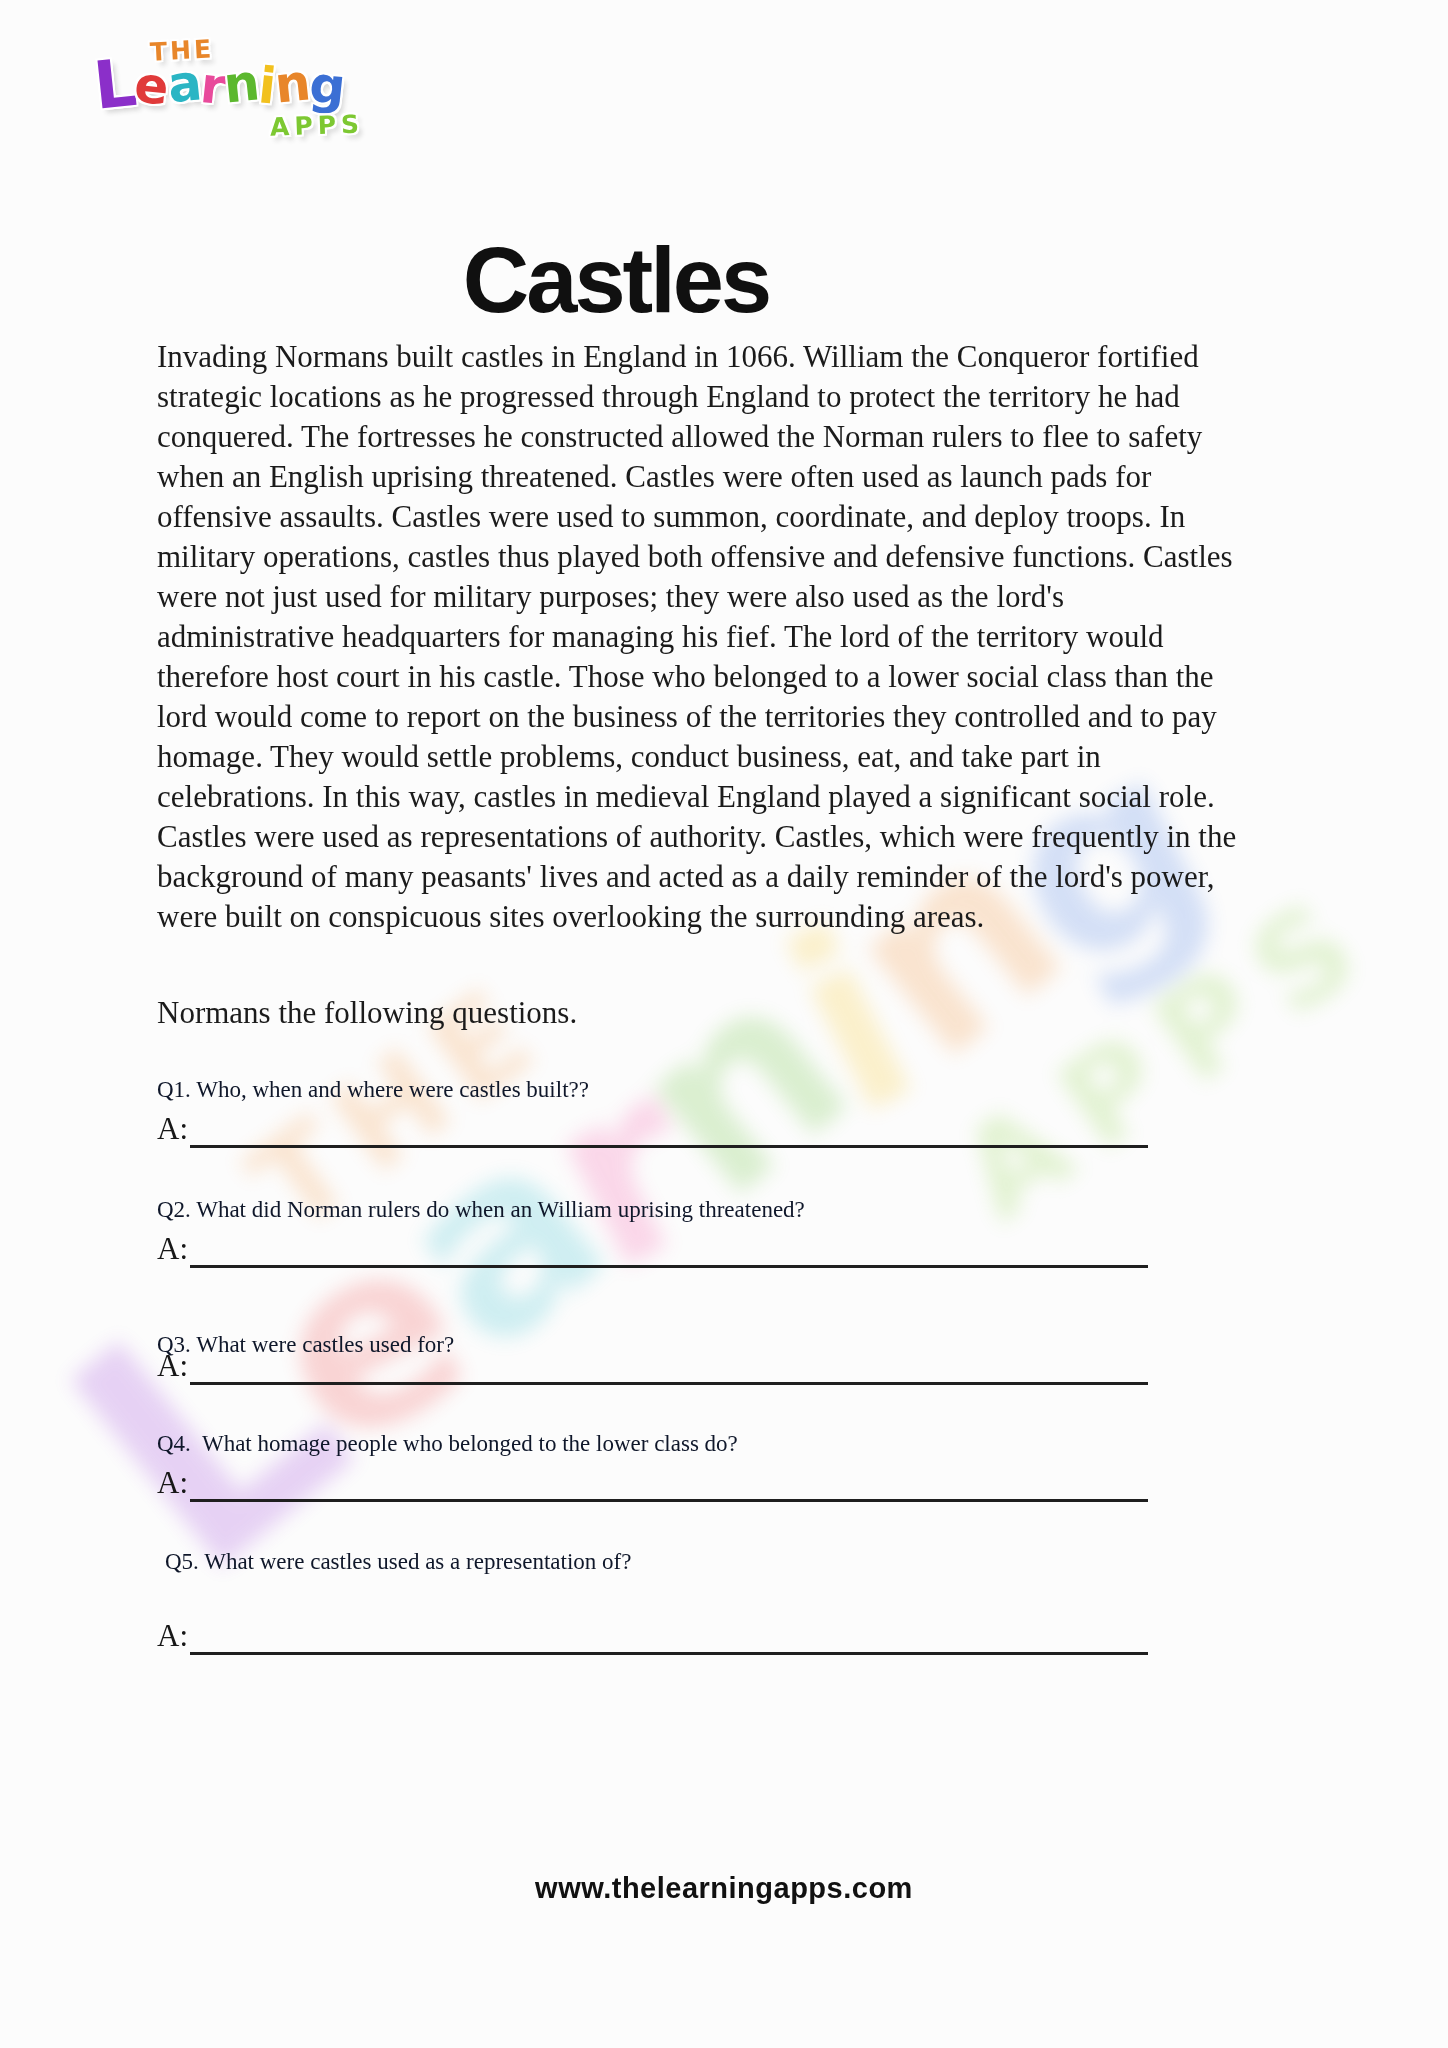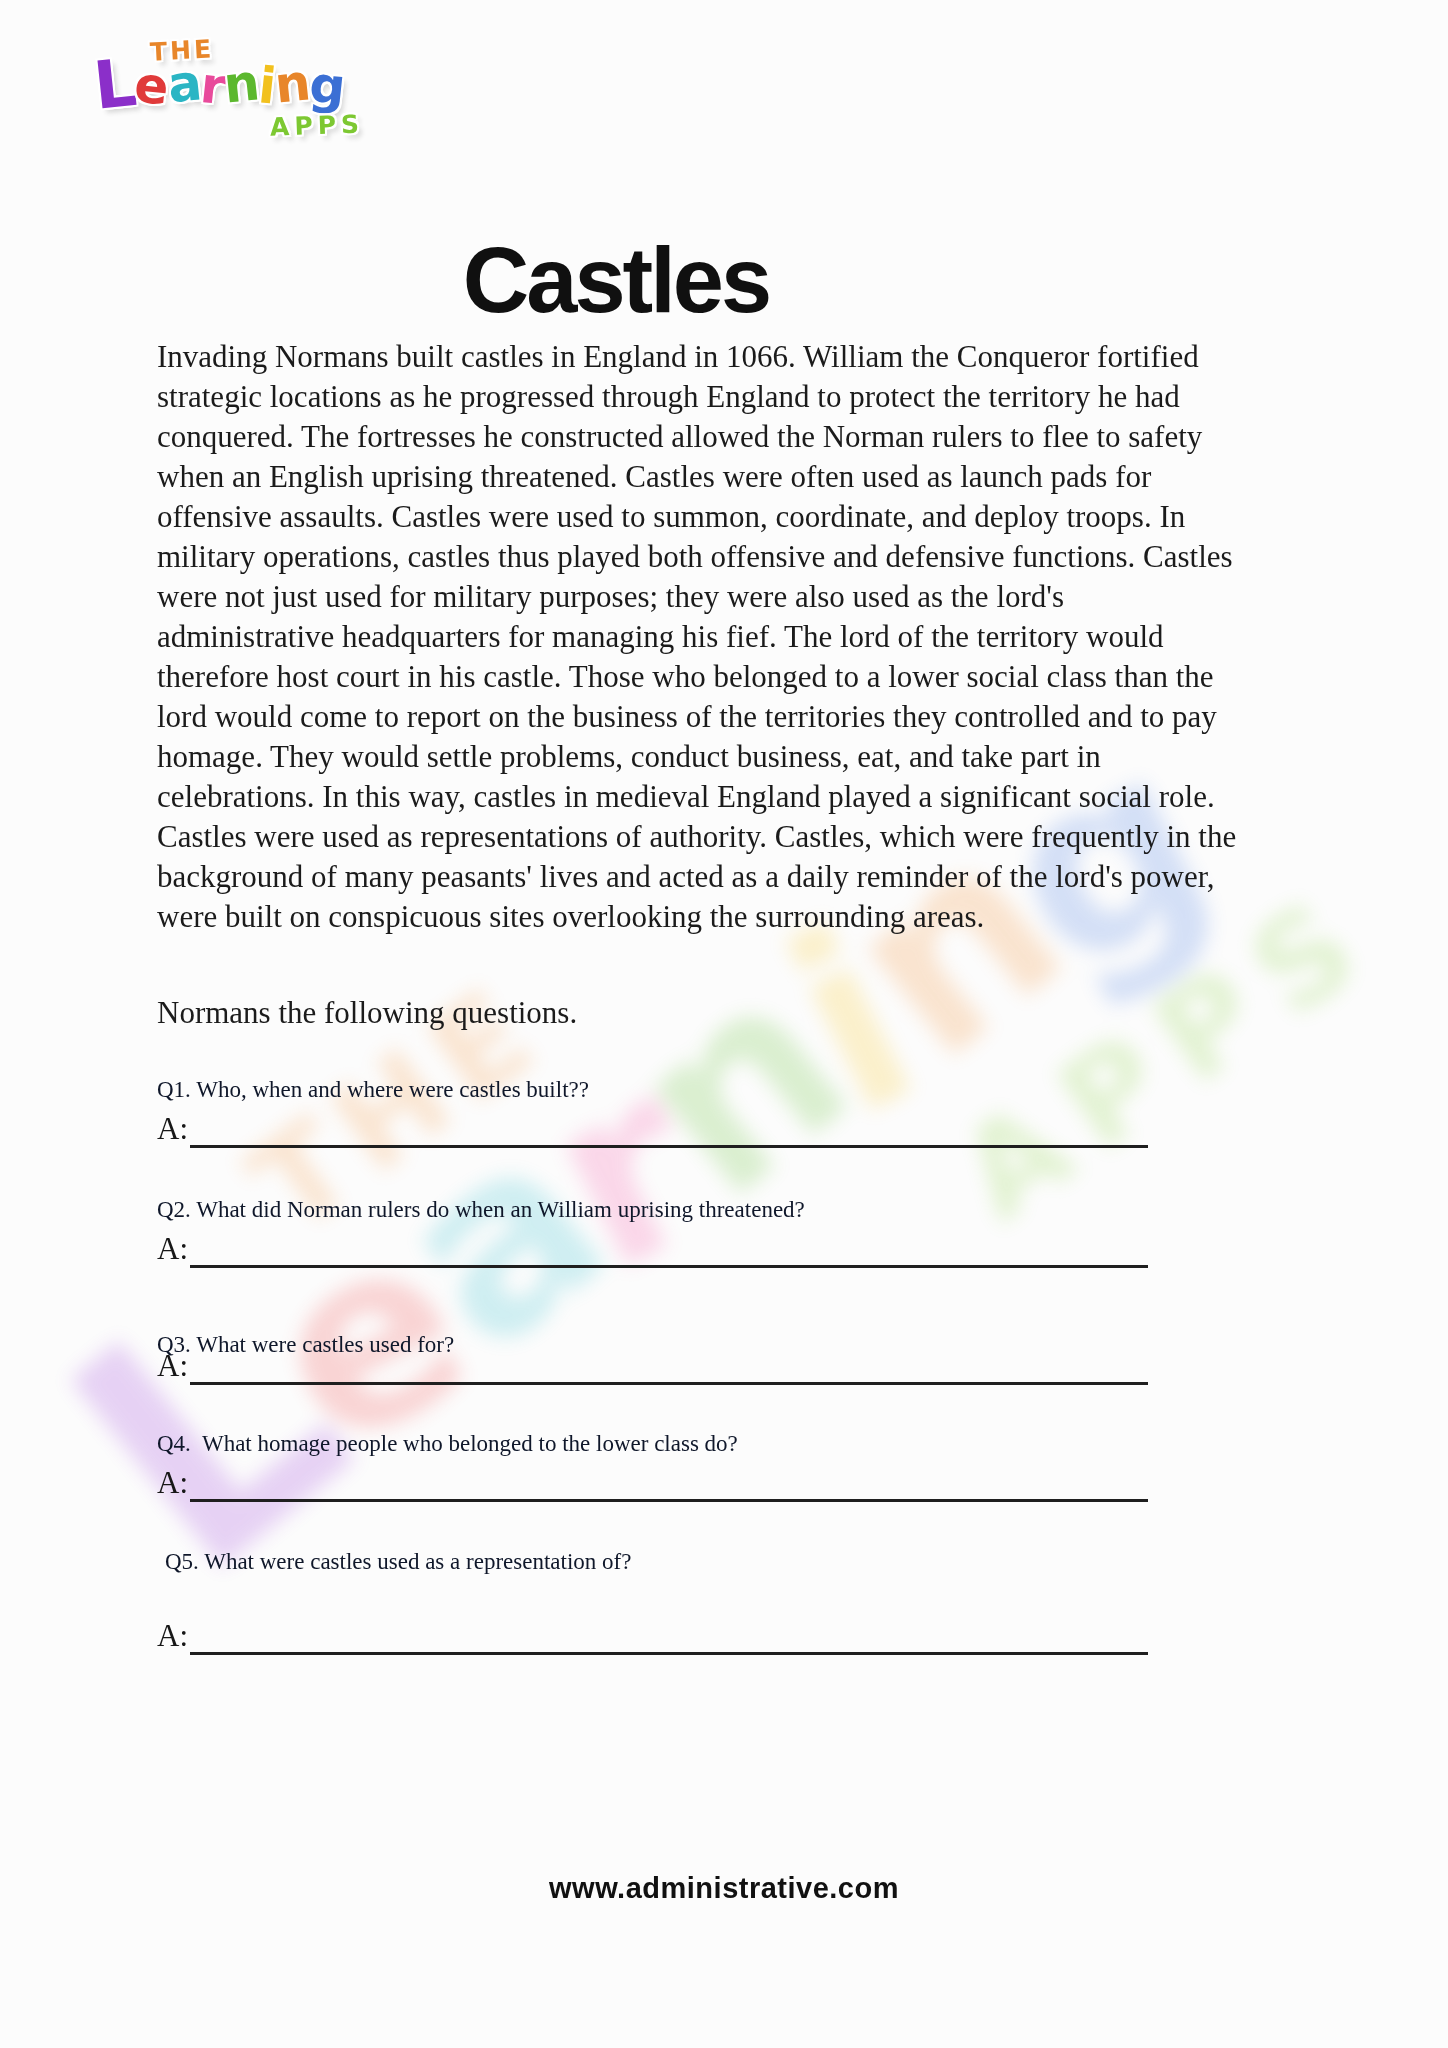--- a/index.html
+++ b/index.html
@@ -163,16 +163,16 @@
       <span class="a-prefix">A:</span>
       <span class="answer-line"></span>
     </div>
 
     <div class="question q5">Q5. What were castles used as a representation of?</div>
     <div class="answer-row a5">
       <span class="a-prefix">A:</span>
       <span class="answer-line"></span>
     </div>
 
-    <div class="footer-url">www.administrative.com</div>
+    <div class="footer-url">www.thelearningapps.com</div>
 
   </div>
 </div>
 
 </body></html>

